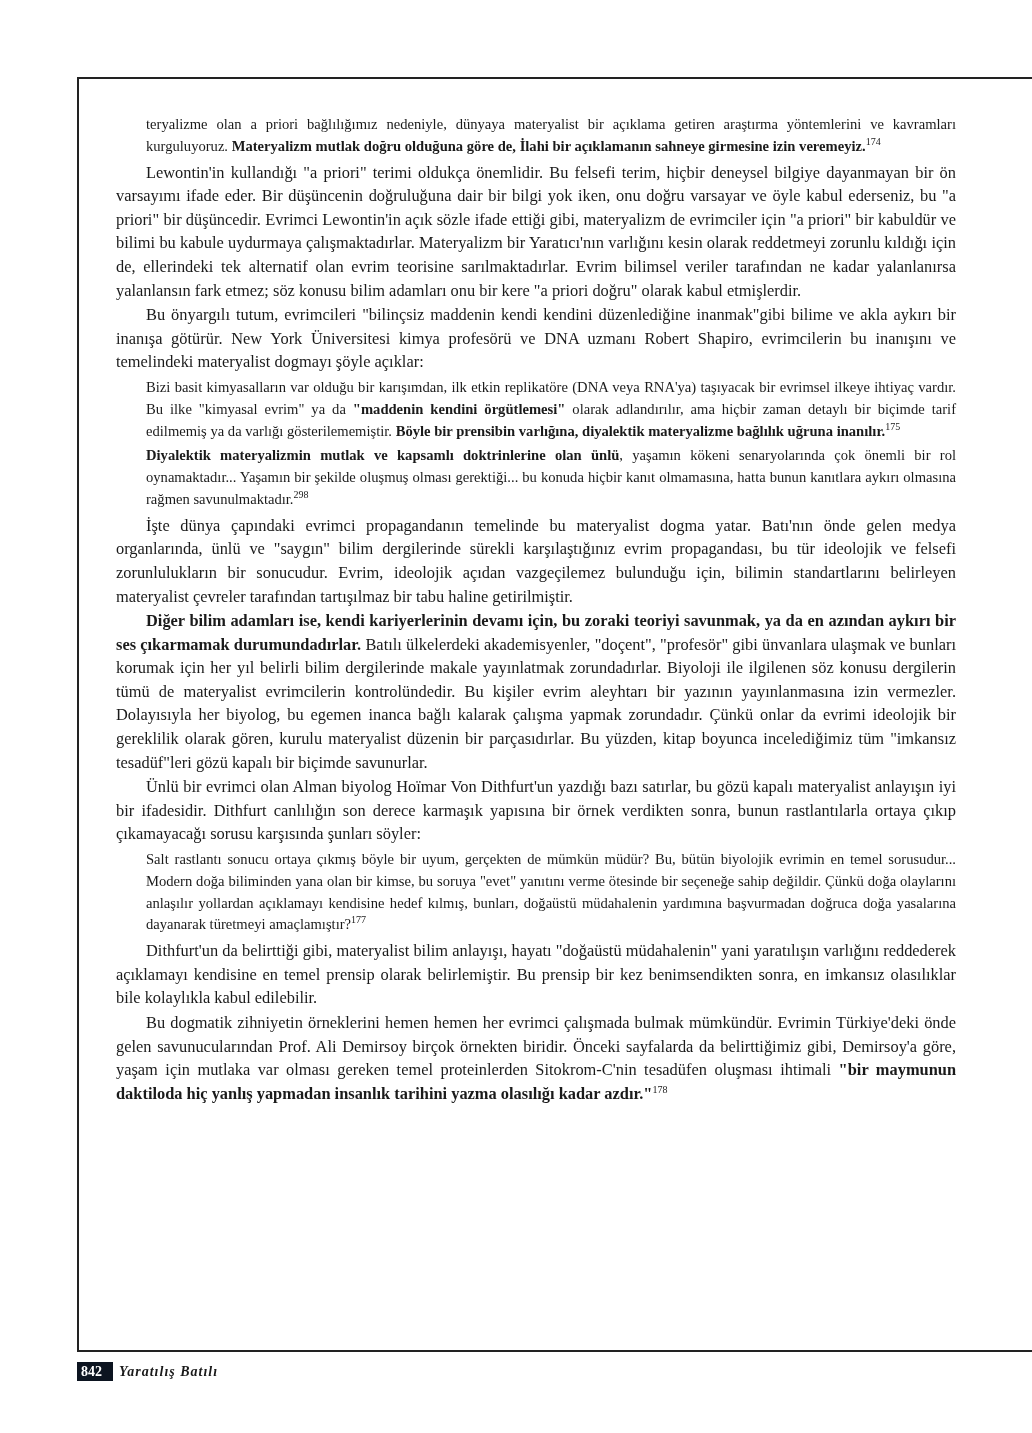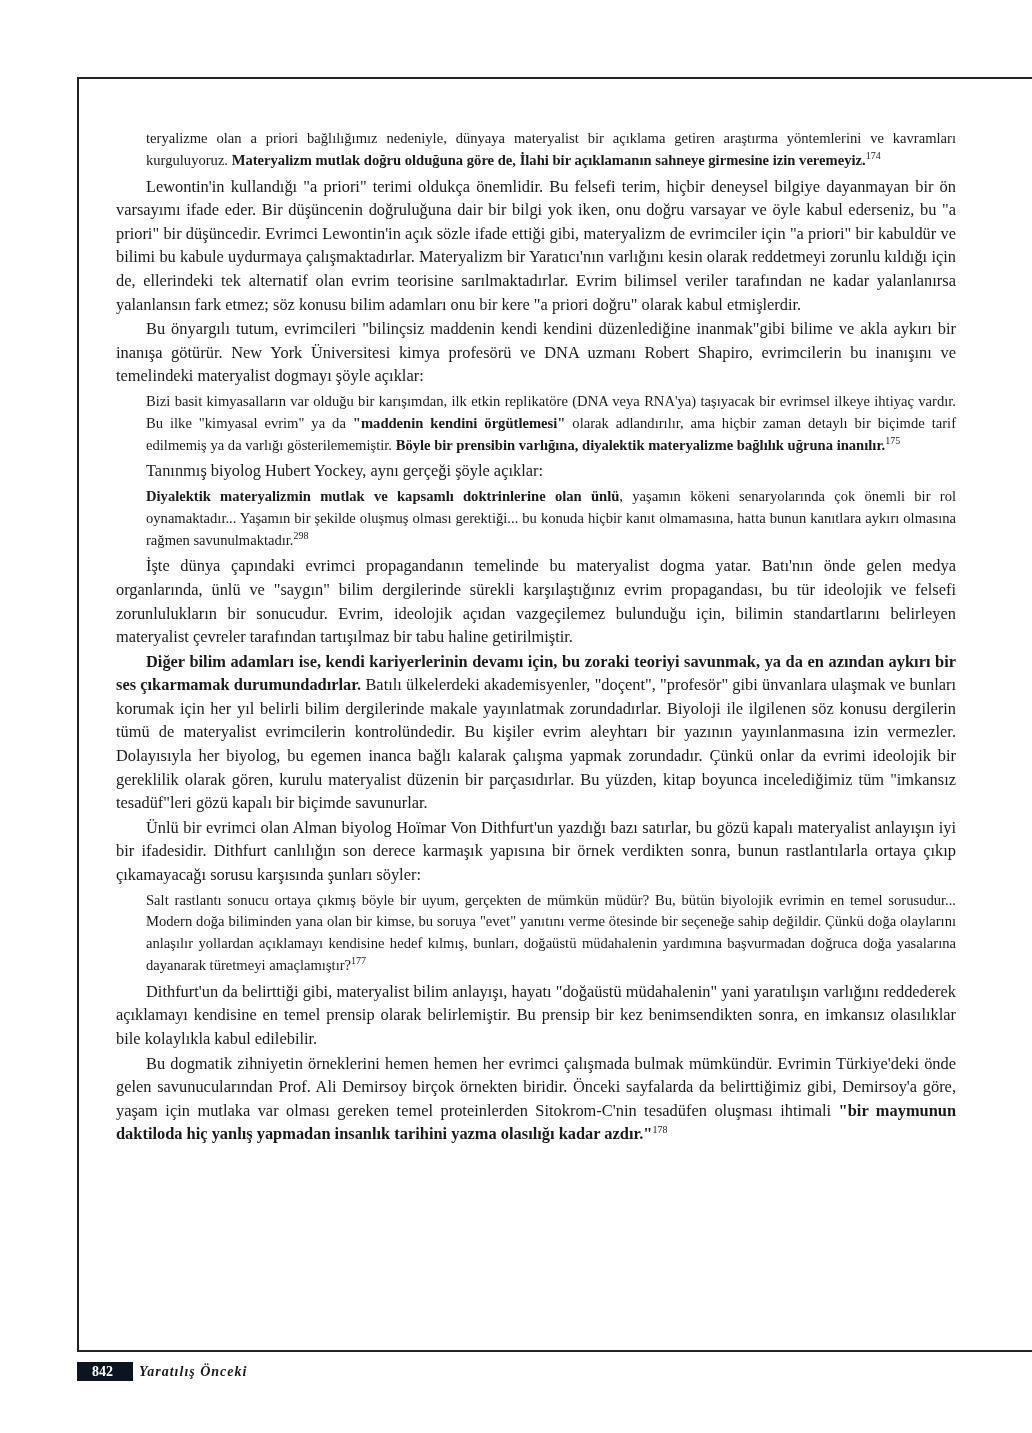--- a/index.html
+++ b/index.html
@@ -1,54 +1,53 @@
 <!DOCTYPE html>
 <html><head>
 <meta charset="utf-8">
 <style>
   html, body { margin: 0; padding: 0; background: #ffffff; }
   body { width: 1032px; height: 1433px; position: relative; overflow: hidden;
          font-family: "Liberation Serif", "DejaVu Serif", serif; color: #1a1a1a; }
   .frame { position: absolute; left: 77px; top: 77px; width: 970px; height: 1275px;
            border-left: 2px solid #222; border-top: 2px solid #222; border-bottom: 2px solid #222;
            box-sizing: border-box; }
-  .content { position: absolute; left: 116px; top: 128px; width: 840px;
+  .content { position: absolute; left: 116px; top: 114px; width: 840px;
              font-size: 16.4px; line-height: 23.6px; text-align: justify; hyphens: manual; }
   .content p { margin: 0; }
   .para { text-indent: 30px; margin-top: 1px !important; }
   .quote { padding-left: 30px; font-size: 14.6px; line-height: 21.8px; margin-top: 3px !important; margin-bottom: 3px !important; }
   .quote.first { margin-top: 0 !important; }
   .plain { padding-left: 30px; margin-top: 3px !important; }
   .heading { font-family: "DejaVu Sans", "Liberation Sans", sans-serif; font-weight: bold;
              font-size: 18px; line-height: 24px; margin: 18px 0 8px 30px !important; letter-spacing: -0.3px; }
   b { font-weight: bold; }
   sup { font-size: 10px; line-height: 0; vertical-align: 6px; }
   .footer { position: absolute; left: 77px; top: 1362px; height: 19px; display: flex; align-items: center; }
   .page-num { background: #0c1420; color: #fff; font-weight: bold; font-size: 14px;
-              width: 56px; height: 19px; box-sizing: border-box; text-align: right; padding-right: 20px;
+              width: 36px; height: 19px; box-sizing: border-box; text-align: right; padding-right: 11px;
               line-height: 19px; font-family: "Liberation Serif", serif; }
   .book-title { font-style: italic; font-weight: bold; font-size: 14px; letter-spacing: 1px;
                 margin-left: 6px; color: #1a1a1a; font-family: "Liberation Serif", serif; }
 </style>
 </head>
 <body>
 
 <div class="frame"></div>
 
 <div class="content" id="content">
     <p class="quote first"><span>teryalizme olan a priori bağlılığımız nedeniyle, dünyaya materyalist bir açıklama getiren araştırma yöntemlerini ve kavramları kurguluyoruz. </span><b>Materyalizm mutlak doğru olduğuna göre de, İlahi bir açıklamanın sahneye girmesine izin veremeyiz.</b><sup>174</sup></p>
     <p class="para"><span>Lewontin'in kullandığı "a priori" terimi oldukça önemlidir. Bu felsefi terim, hiçbir deneysel bilgiye dayanmayan bir ön varsayımı ifade eder. Bir düşüncenin doğruluğuna dair bir bilgi yok iken, onu doğru varsayar ve öyle kabul ederseniz, bu "a priori" bir düşüncedir. Evrimci Lewontin'in açık sözle ifade ettiği gibi, materyalizm de evrimciler için "a priori" bir kabuldür ve bilimi bu kabule uydurmaya çalışmaktadırlar. Materyalizm bir Yaratıcı'nın varlığını kesin olarak reddetmeyi zorunlu kıldığı için de, ellerindeki tek alternatif olan evrim teorisine sarılmaktadırlar. Evrim bilimsel veriler tarafından ne kadar yalanlanırsa yalanlansın fark etmez; söz konusu bilim adamları onu bir kere "a priori doğru" olarak kabul etmişlerdir.</span></p>
     <p class="para"><span>Bu önyargılı tutum, evrimcileri "bilinçsiz maddenin kendi kendini düzenlediğine inanmak"gibi bilime ve akla aykırı bir inanışa götürür. New York Üniversitesi kimya profesörü ve DNA uzmanı Robert Shapiro, evrimcilerin bu inanışını ve temelindeki materyalist dogmayı şöyle açıklar:</span></p>
     <p class="quote"><span>Bizi basit kimyasalların var olduğu bir karışımdan, ilk etkin replikatöre (DNA veya RNA'ya) taşıyacak bir evrimsel ilkeye ihtiyaç vardır. Bu ilke "kimyasal evrim" ya da </span><b>"maddenin kendini örgütlemesi"</b><span> olarak adlandırılır, ama hiçbir zaman detaylı bir biçimde tarif edilmemiş ya da varlığı gösterilememiştir. </span><b>Böyle bir prensibin varlığına, diyalektik materyalizme bağlılık uğruna inanılır.</b><sup>175</sup></p>
-    <p class="plain"><span>Tanınmış biyolog Hubert Yockey, aynı gerçeği şöyle açıklar:</span></p>
     <p class="quote"><b>Diyalektik materyalizmin mutlak ve kapsamlı doktrinlerine olan ünlü</b><span>, yaşamın kökeni senaryolarında çok önemli bir rol oynamaktadır... Yaşamın bir şekilde oluşmuş olması gerektiği... bu konuda hiçbir kanıt olmamasına, hatta bunun kanıtlara aykırı olmasına rağmen savunulmaktadır.</span><sup>298</sup></p>
     <p class="para"><span>İşte dünya çapındaki evrimci propagandanın temelinde bu materyalist dogma yatar. Batı'nın önde gelen medya organlarında, ünlü ve "saygın" bilim dergilerinde sürekli karşılaştığınız evrim propagandası, bu tür ideolojik ve felsefi zorunlulukların bir sonucudur. Evrim, ideolojik açıdan vazgeçilemez bulunduğu için, bilimin standartlarını belirleyen materyalist çevreler tarafından tartışılmaz bir tabu haline getirilmiştir.</span></p>
     <p class="para"><b>Diğer bilim adamları ise, kendi kariyerlerinin devamı için, bu zoraki teoriyi savunmak, ya da en azından aykırı bir ses çıkarmamak durumundadırlar.</b><span> Batılı ülkelerdeki akademisyenler, "doçent", "profesör" gibi ünvanlara ulaşmak ve bunları korumak için her yıl belirli bilim dergilerinde makale yayınlatmak zorundadırlar. Biyoloji ile ilgilenen söz konusu dergilerin tümü de materyalist evrimcilerin kontrolündedir. Bu kişiler evrim aleyhtarı bir yazının yayınlanmasına izin vermezler. Dolayısıyla her biyolog, bu egemen inanca bağlı kalarak çalışma yapmak zorundadır. Çünkü onlar da evrimi ideolojik bir gereklilik olarak gören, kurulu materyalist düzenin bir parçasıdırlar. Bu yüzden, kitap boyunca incelediğimiz tüm "imkansız tesadüf"leri gözü kapalı bir biçimde savunurlar.</span></p>
     <p class="para"><span>Ünlü bir evrimci olan Alman biyolog Hoïmar Von Dithfurt'un yazdığı bazı satırlar, bu gözü kapalı materyalist anlayışın iyi bir ifadesidir. Dithfurt canlılığın son derece karmaşık yapısına bir örnek verdikten sonra, bunun rastlantılarla ortaya çıkıp çıkamayacağı sorusu karşısında şunları söyler:</span></p>
     <p class="quote"><span>Salt rastlantı sonucu ortaya çıkmış böyle bir uyum, gerçekten de mümkün müdür? Bu, bütün biyolojik evrimin en temel sorusudur... Modern doğa biliminden yana olan bir kimse, bu soruya "evet" yanıtını verme ötesinde bir seçeneğe sahip değildir. Çünkü doğa olaylarını anlaşılır yollardan açıklamayı kendisine hedef kılmış, bunları, doğaüstü müdahalenin yardımına başvurmadan doğruca doğa yasalarına dayanarak türetmeyi amaçlamıştır?</span><sup>177</sup></p>
     <p class="para"><span>Dithfurt'un da belirttiği gibi, materyalist bilim anlayışı, hayatı "doğaüstü müdahalenin" yani yaratılışın varlığını reddederek açıklamayı kendisine en temel prensip olarak belirlemiştir. Bu prensip bir kez benimsendikten sonra, en imkansız olasılıklar bile kolaylıkla kabul edilebilir.</span></p>
     <p class="para"><span>Bu dogmatik zihniyetin örneklerini hemen hemen her evrimci çalışmada bulmak mümkündür. Evrimin Türkiye'deki önde gelen savunucularından Prof. Ali Demirsoy birçok örnekten biridir. Önceki sayfalarda da belirttiğimiz gibi, Demirsoy'a göre, yaşam için mutlaka var olması gereken temel proteinlerden Sitokrom-C'nin tesadüfen oluşması ihtimali </span><b>"bir maymunun daktiloda hiç yanlış yapmadan insanlık tarihini yazma olasılığı kadar azdır."</b><sup>178</sup></p>
   </div>
 
 <div class="footer">
   <span class="page-num">842</span>
-  <span class="book-title">Yaratılış Önceki</span>
+  <span class="book-title">Yaratılış Batılı</span>
 </div>
 
 </body></html>

